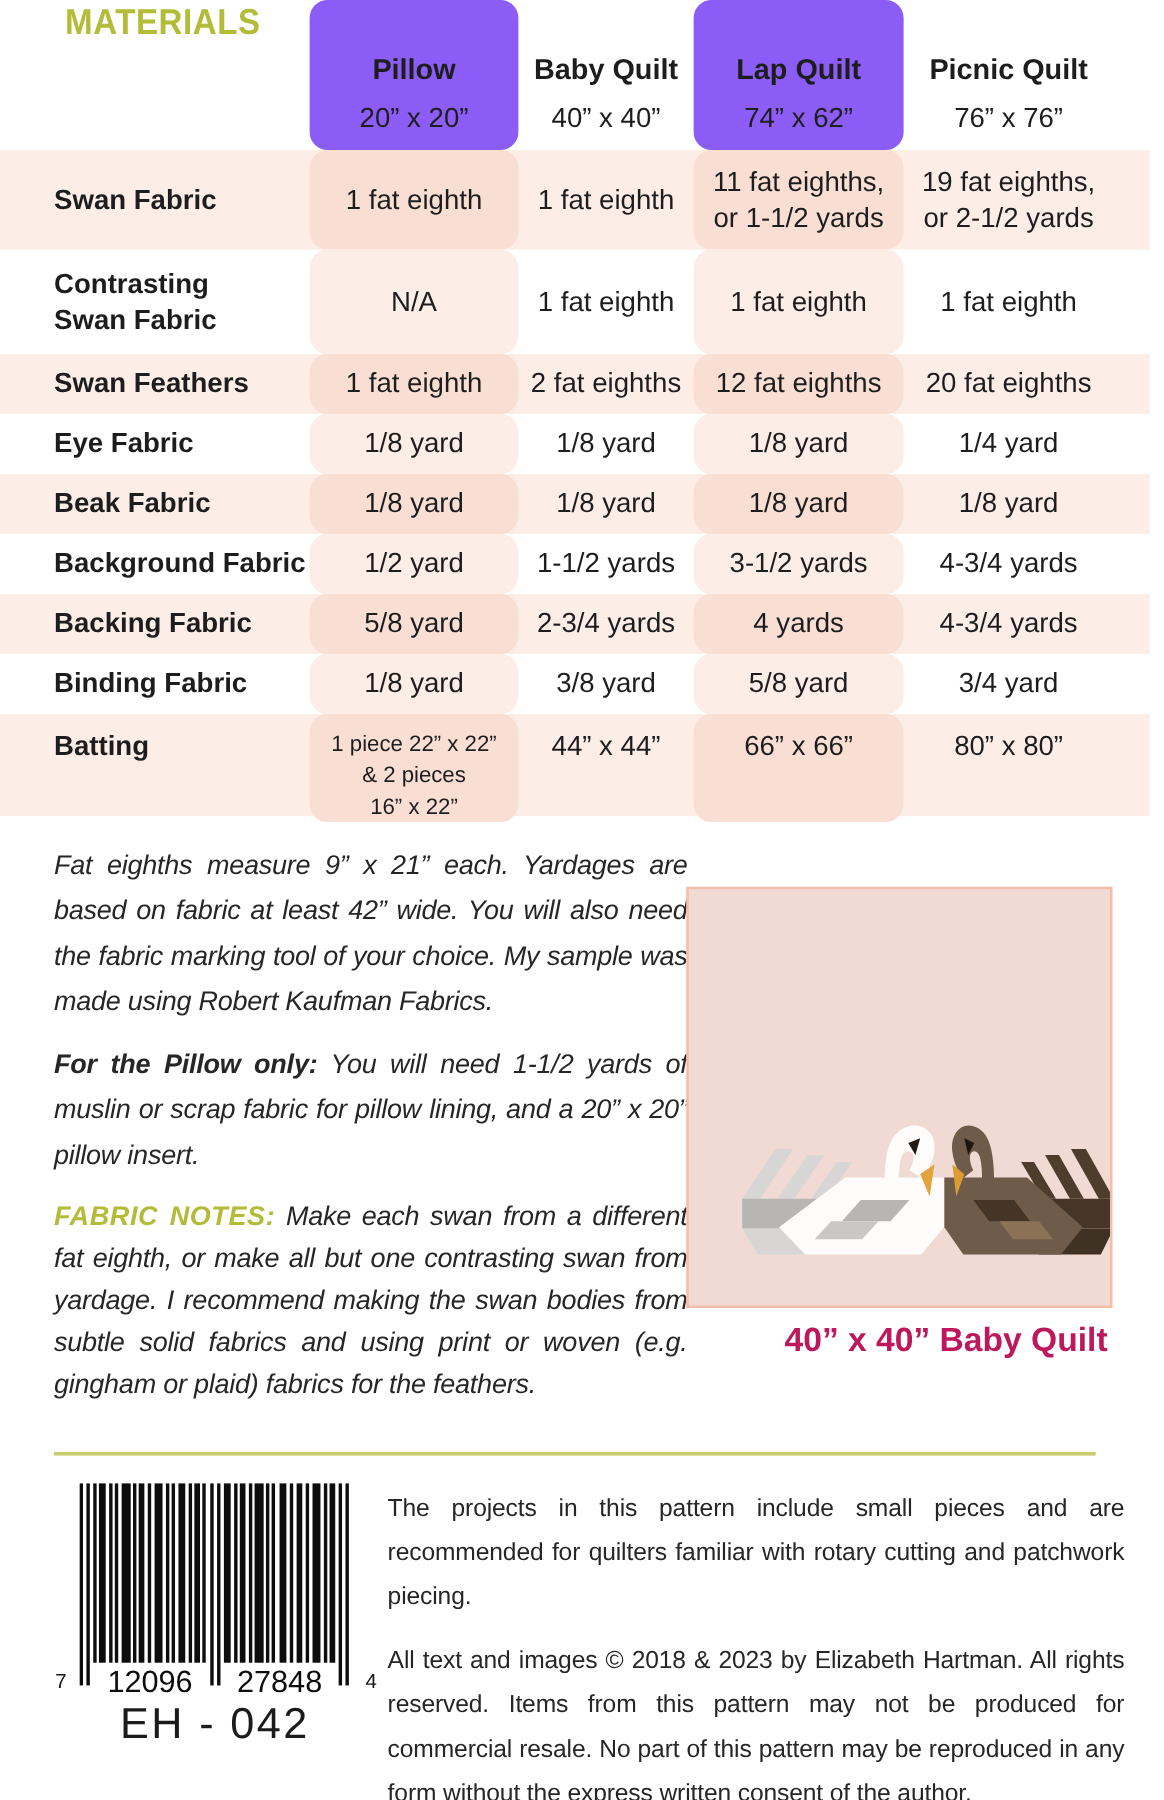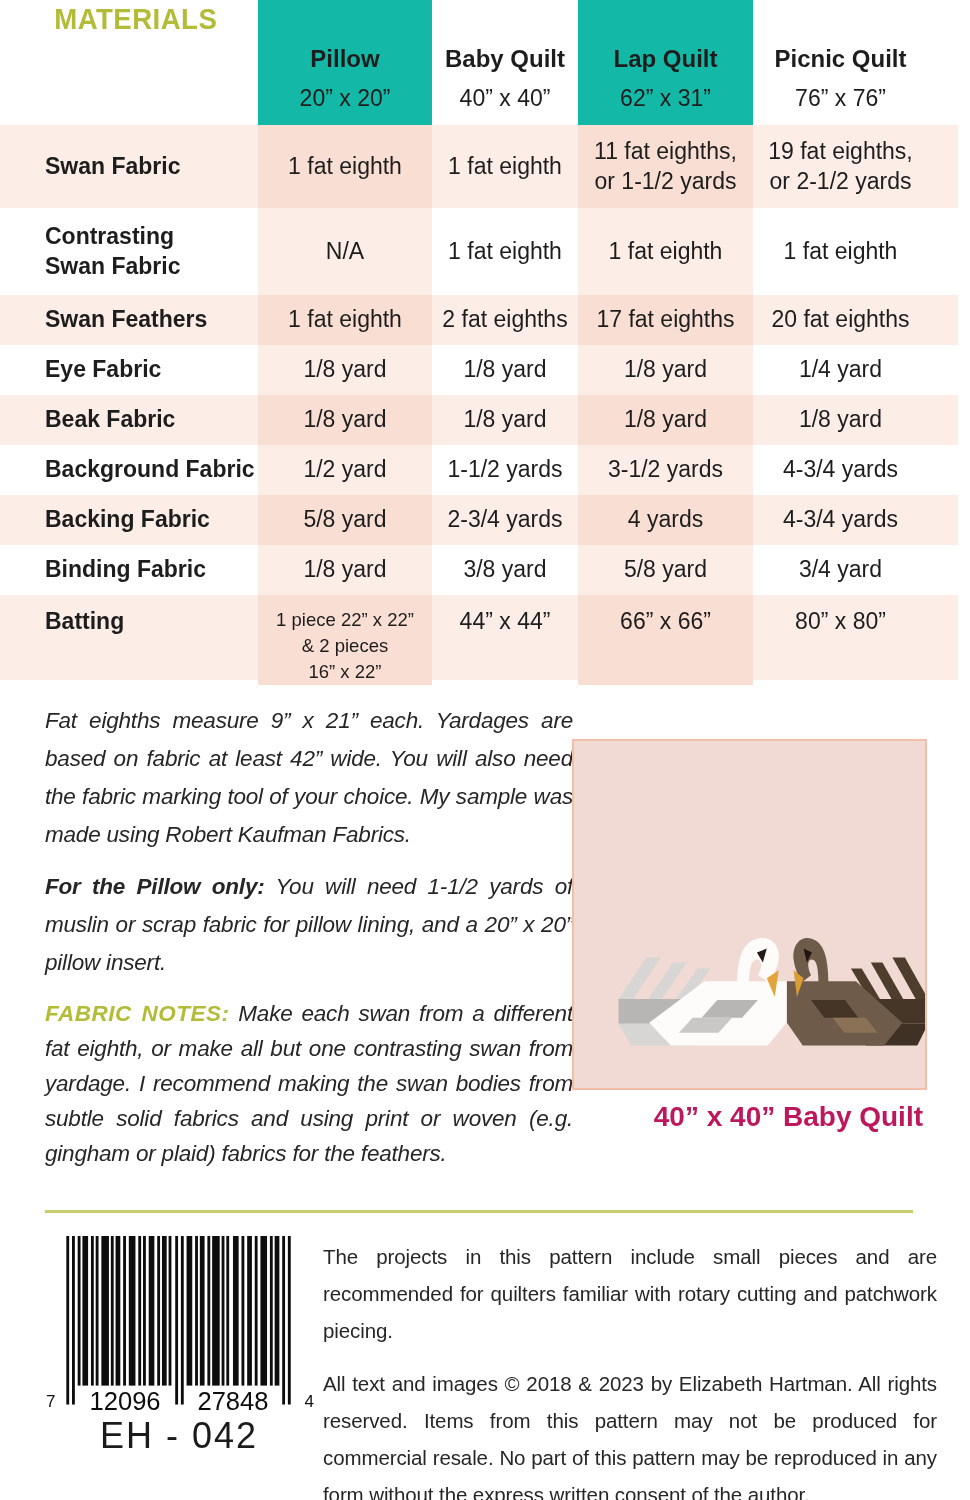--- a/index.html
+++ b/index.html
@@ -4,27 +4,27 @@
 <style>
   html,body{margin:0;padding:0;background:#ffffff;}
   .page{position:relative;width:970px;height:1500px;background:#ffffff;overflow:hidden;
         font-family:"Liberation Sans",sans-serif;color:#222;}
 
   
   .materials{position:absolute;left:0;top:0;width:958px;}
   .trow{display:grid;grid-template-columns:258px 174px 146px 175px 205px;}
   .rh0{height:125px}.rh1{height:83px}.rh2{height:87px}.rh3{height:50px}.rh9{height:85px}
   .cell{display:flex;flex-direction:column;justify-content:center;align-items:center;
-        text-align:center;font-size:23px;line-height:1.28;color:#1d1d1d;}
+        text-align:center;font-size:23px;line-height:1.28;color:#1d1d1d;border-radius:15px;}
   .cell.c5{padding-right:30px}
   .label-cell{align-items:flex-start;text-align:left;padding-left:45px;font-weight:bold;}
   .r-pink{background:#fcede7;}
   .r-pink .c2,.r-pink .c4{background:#f9ded3;}
   .r-white .c2,.r-white .c4{background:#fcede7;}
-  .thead .c2,.thead .c4{background:#14b8a6;}
+  .thead .c2,.thead .c4{background:#8b5cf6;}
   .thead .cell{justify-content:flex-start;padding-top:44px;}
   .hname{font-weight:bold;font-size:24px;}
   .hsize{font-size:23px;margin-top:9px;}
   .materials-title{color:#b3bc38;font-weight:bold;font-size:30px;letter-spacing:.5px;
         transform:scaleX(.92);transform-origin:left center;padding-left:10px;}
   .title-cell{justify-content:center;padding-top:0 !important;}
   .prelines{white-space:pre-line;}
   .top-align{justify-content:flex-start;padding-top:12px;}
   .small-cell{font-size:18.5px;line-height:1.4;}
 
@@ -69,21 +69,21 @@
       <div class="cell c2">
         <div class="hname">Pillow</div>
         <div class="hsize">20” x 20”</div>
       </div>
       <div class="cell c3">
         <div class="hname">Baby Quilt</div>
         <div class="hsize">40” x 40”</div>
       </div>
       <div class="cell c4">
         <div class="hname">Lap Quilt</div>
-        <div class="hsize">62” x 31”</div>
+        <div class="hsize">74” x 62”</div>
       </div>
       <div class="cell c5">
         <div class="hname">Picnic Quilt</div>
         <div class="hsize">76” x 76”</div>
       </div>
     </div>
 
     <div class="trow r-pink rh1">
       <div class="cell c1 label-cell">Swan Fabric</div>
       <div class="cell c2">1 fat eighth</div>
@@ -100,21 +100,21 @@
       <div class="cell c2">N/A</div>
       <div class="cell c3">1 fat eighth</div>
       <div class="cell c4">1 fat eighth</div>
       <div class="cell c5">1 fat eighth</div>
     </div>
 
     <div class="trow r-pink rh3">
       <div class="cell c1 label-cell">Swan Feathers</div>
       <div class="cell c2">1 fat eighth</div>
       <div class="cell c3">2 fat eighths</div>
-      <div class="cell c4">17 fat eighths</div>
+      <div class="cell c4">12 fat eighths</div>
       <div class="cell c5">20 fat eighths</div>
     </div>
 
     <div class="trow r-white rh3">
       <div class="cell c1 label-cell">Eye Fabric</div>
       <div class="cell c2">1/8 yard</div>
       <div class="cell c3">1/8 yard</div>
       <div class="cell c4">1/8 yard</div>
       <div class="cell c5">1/4 yard</div>
     </div>

